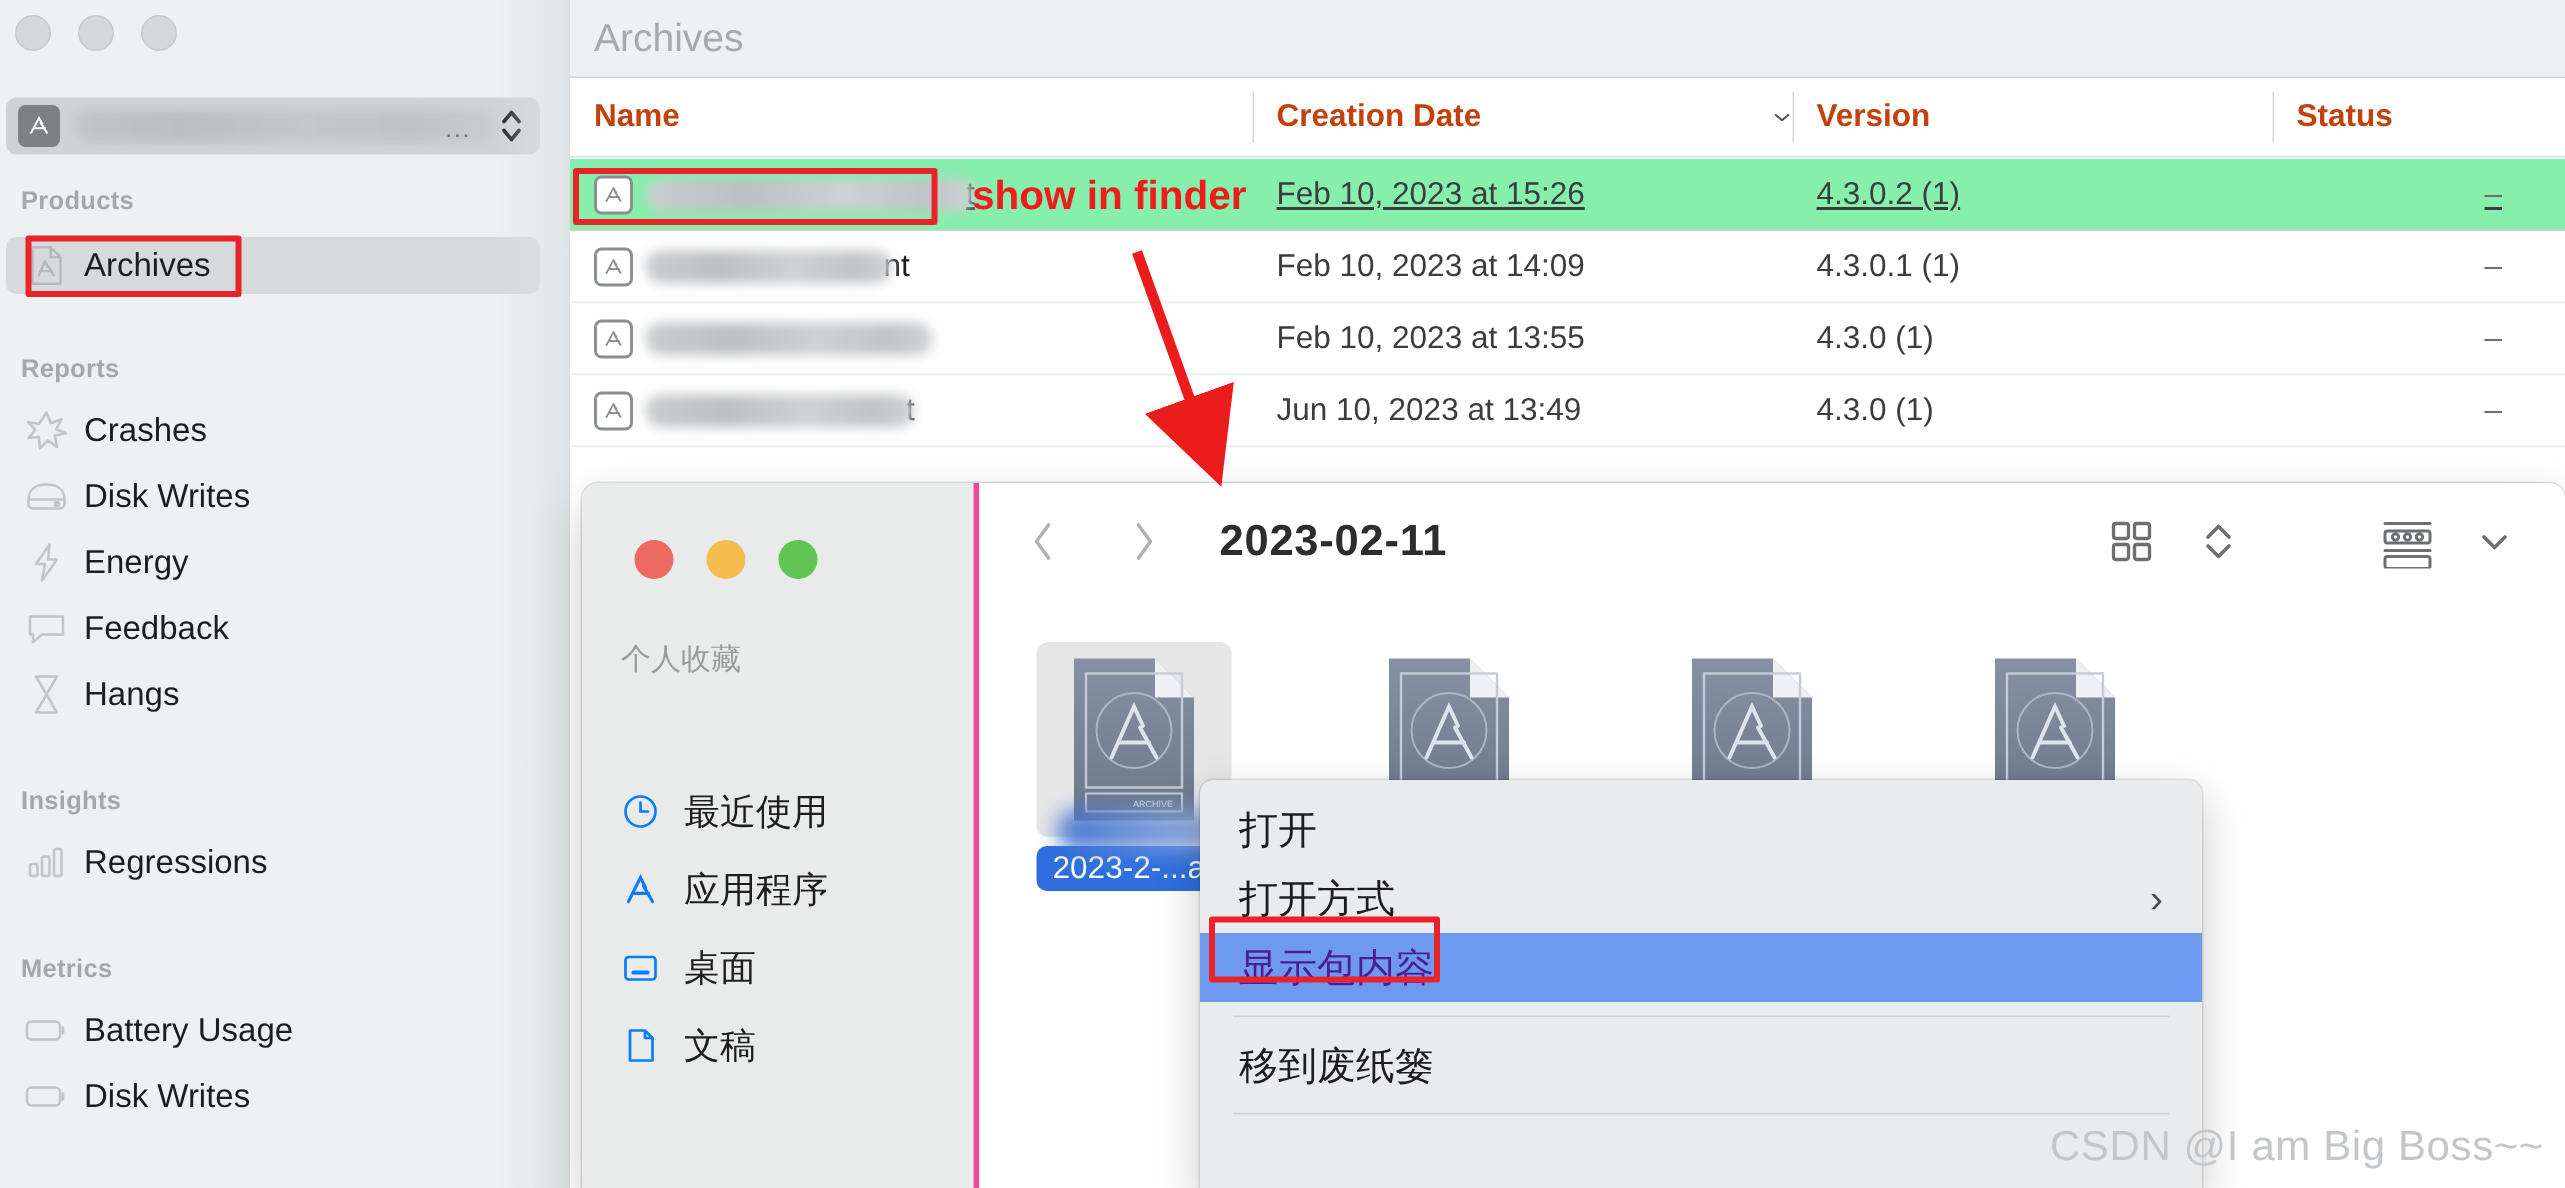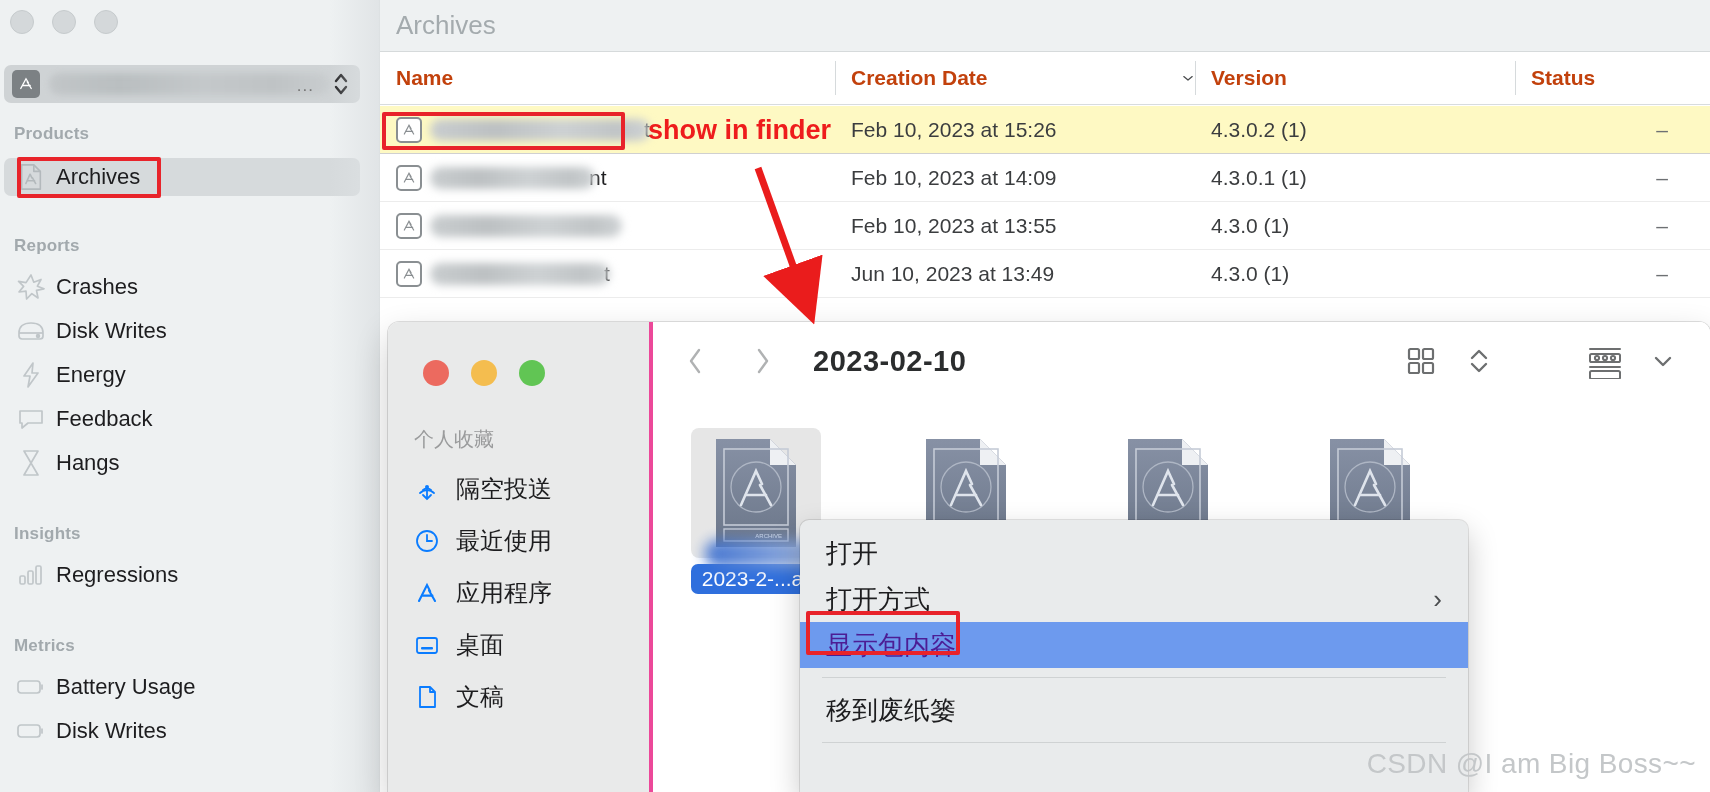--- a/index.html
+++ b/index.html
@@ -75,21 +75,21 @@
   .th-date { width: 330px; }
   .th-sortic { width: 30px; display:flex; align-items:center; justify-content:center; color:#555; }
   .th-ver  { width: 320px; }
   .th-status { flex: 1 1 auto; }
 
   .row {
     position: absolute; left: 0; right: 0; height: 48px;
     display: flex; align-items: center; font-size: 21px; color: #3b3d3f;
     border-bottom: 1px solid #ececec; background: #fff;
   }
-  .row.selected { background: #fef9c3; border-bottom-color: #d0d0d0; }
+  .row.selected { background: #86efac; border-bottom-color: #d0d0d0; text-decoration: underline; }
   .cell { height: 100%; display: flex; align-items: center; padding-left: 16px; }
   .c-name { width: 455px; }
   .c-date { width: 360px; }
   .c-ver { width: 320px; }
   .c-status { flex: 1 1 auto; justify-content: flex-end; padding-right: 42px; color:#6d7073; }
   .arch-ico {
     width: 26px; height: 26px; flex: 0 0 auto; border: 2px solid #8a8f92; border-radius: 5px;
     display: flex; align-items: center; justify-content: center; margin-right: 8px; background:#fff;
   }
   .name-blur {
@@ -385,32 +385,20 @@
 
     <div class="fd-side">
       <div class="fd-traffic">
         <div class="fd-tl fd-red"></div>
         <div class="fd-tl fd-yel"></div>
         <div class="fd-tl fd-grn"></div>
       </div>
 
       <div class="fd-sec" style="top:104px">个人收藏</div>
 
-      <div class="fd-item" style="top:146px">
-        <span class="fd-ico">
-          <svg width="26" height="26" viewBox="0 0 26 26" fill="none" stroke="#0a7cff" stroke-width="1.8" stroke-linecap="round">
-            <path d="M6 17 A10 10 0 0 1 20 17"></path>
-              <path d="M9 14 A6 6 0 0 1 17 14"></path>
-              <circle cx="13" cy="11" r="2" fill="#0a7cff" stroke="none"></circle>
-            <path d="M13 13 L13 22"></path>
-              <path d="M9 19 L13 23 L17 19"></path>
-          </svg>
-        </span>
-        <span>隔空投送</span>
-      </div>
 
       <div class="fd-item" style="top:198px">
         <span class="fd-ico">
           <svg width="26" height="26" viewBox="0 0 26 26" fill="none" stroke="#0a7cff" stroke-width="1.8" stroke-linecap="round">
             <circle cx="13" cy="13" r="10"></circle>
               <path d="M13 7 V13 H18"></path>
           </svg>
         </span>
         <span>最近使用</span>
       </div>
@@ -452,21 +440,21 @@
         <div class="nav-btn" style="margin-left:20px">
           <svg width="24" height="34" viewBox="0 0 24 34" fill="none" stroke="#b0b2b3" stroke-width="2.4" stroke-linecap="round" stroke-linejoin="round">
               <path d="M15 6 L7 17 L15 28"></path>
             </svg>
         </div>
         <div class="nav-btn" style="margin-left:20px">
           <svg width="24" height="34" viewBox="0 0 24 34" fill="none" stroke="#b0b2b3" stroke-width="2.4" stroke-linecap="round" stroke-linejoin="round">
               <path d="M9 6 L17 17 L9 28"></path>
             </svg>
         </div>
-        <div class="fd-path">2023-02-10</div>
+        <div class="fd-path">2023-02-11</div>
 
         <div class="tb-right">
           <div class="tb-btn">
             <svg width="34" height="34" viewBox="0 0 34 34" fill="none" stroke="#6d6f70" stroke-width="2.2">
               <rect x="5" y="5" width="10" height="10" rx="1.6"></rect>
                 <rect x="19" y="5" width="10" height="10" rx="1.6"></rect>
               <rect x="5" y="19" width="10" height="10" rx="1.6"></rect>
                 <rect x="19" y="19" width="10" height="10" rx="1.6"></rect>
             </svg>
           </div>

